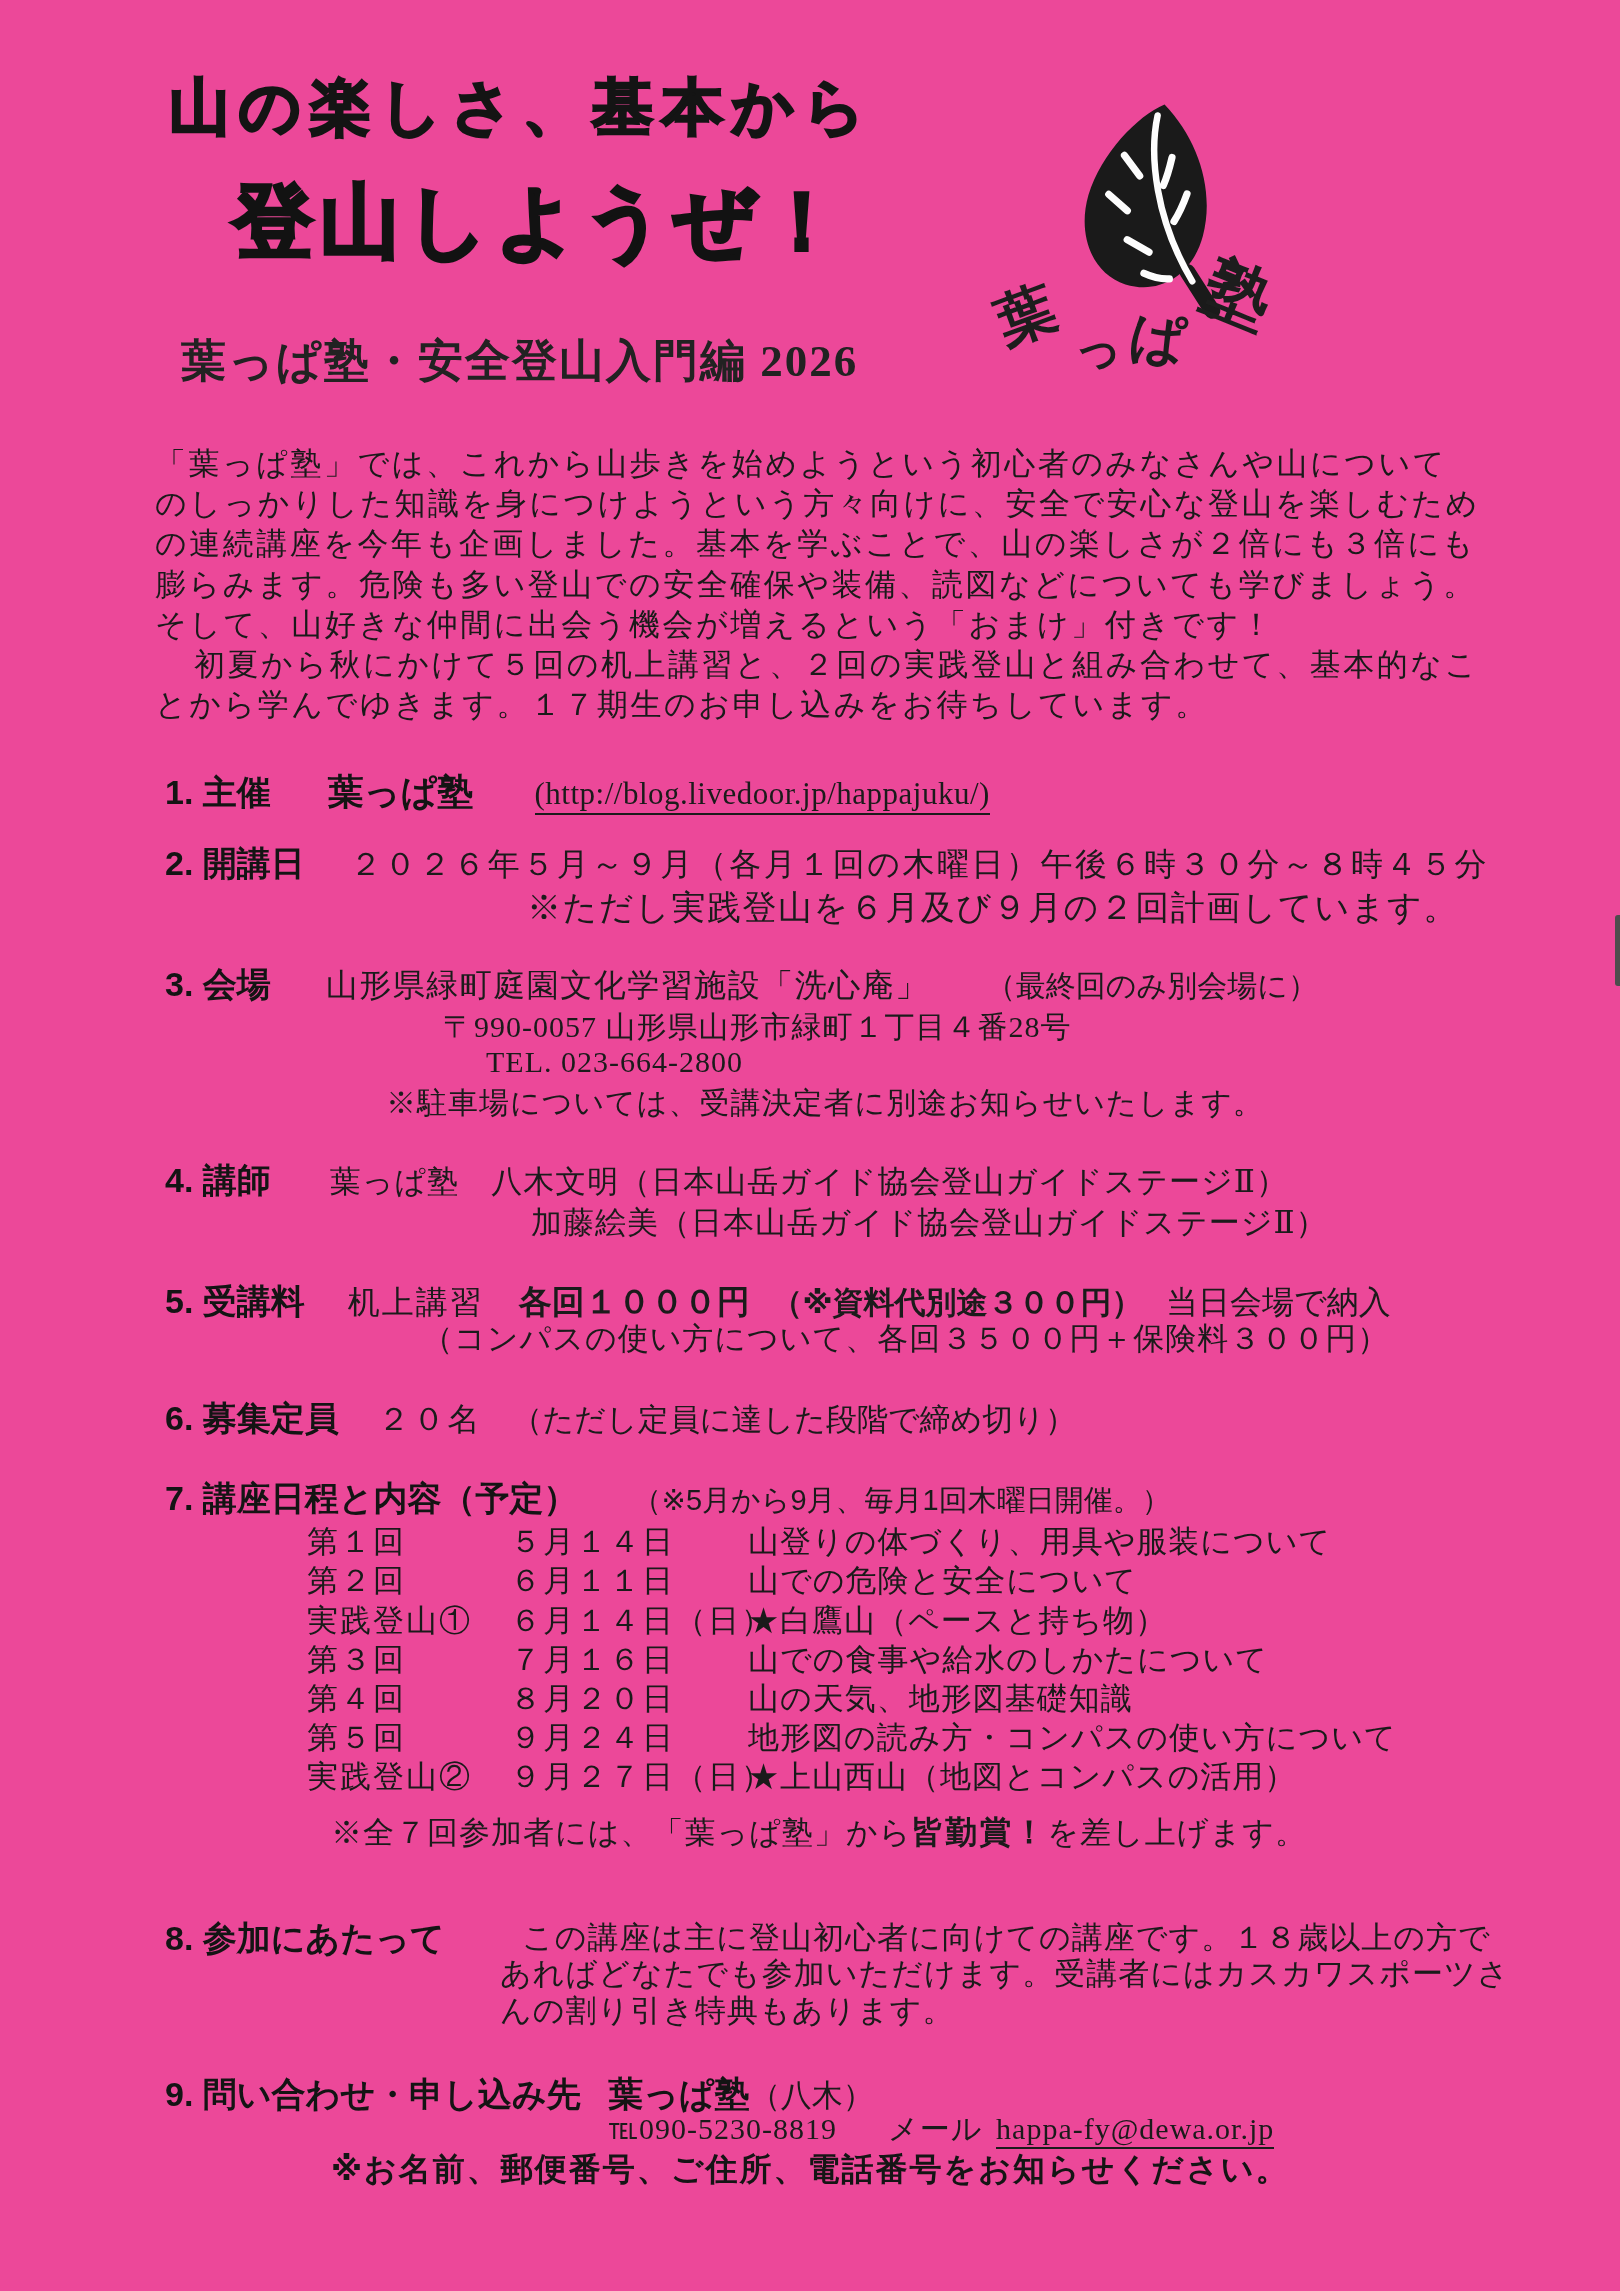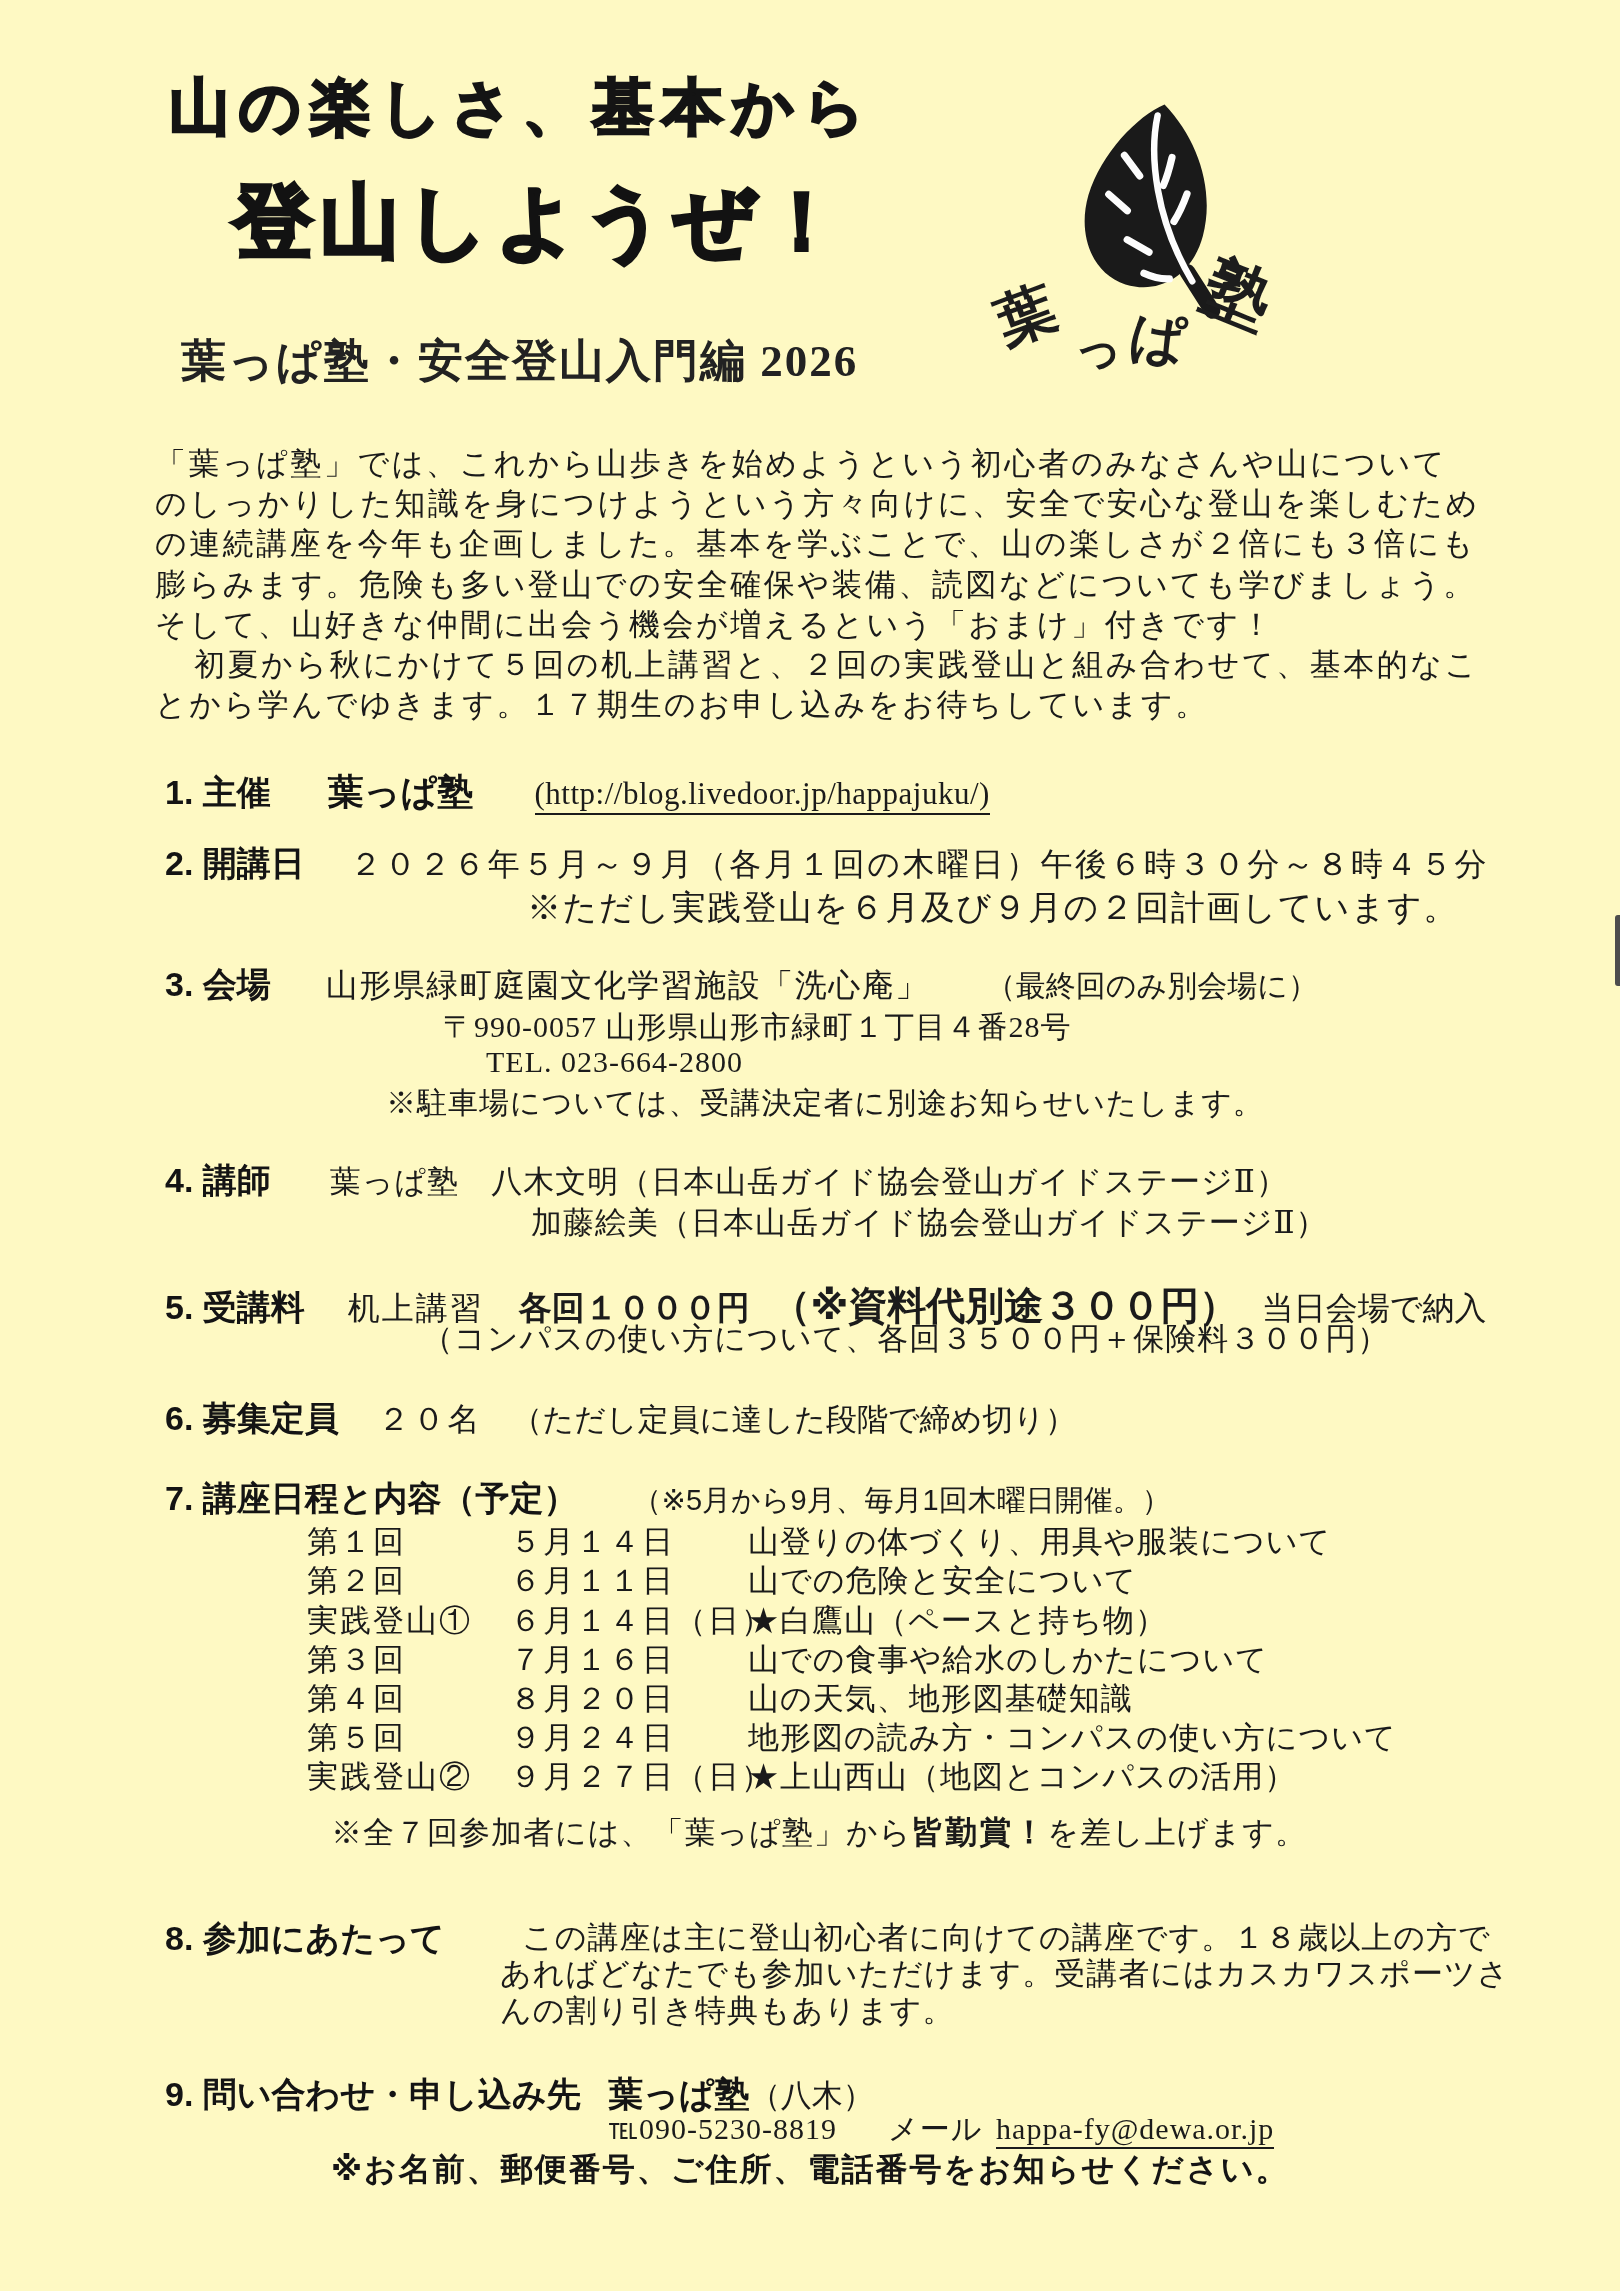--- a/index.html
+++ b/index.html
@@ -1,17 +1,17 @@
 <!DOCTYPE html>
 <html lang="ja"><head>
 <meta charset="utf-8">
 <style>
   html,body{margin:0;padding:0;background:#e8e8e8;}
   .page{
-    position:relative;width:1620px;height:2292px;background:#fef9c3;
+    position:relative;width:1620px;height:2292px;background:#ec4899;
     overflow:hidden;color:#1b1b1b;
     font-family:"Liberation Serif","DejaVu Serif",serif;
   }
   .abs{position:absolute;white-space:nowrap;}
   .sans{font-family:"Liberation Sans","DejaVu Sans",sans-serif;}
   .b{font-weight:700;}
 
   
   .title1{left:169px;top:67px;font-size:61px;font-weight:900;letter-spacing:8.8px;
           color:#141414;-webkit-text-stroke:2.5px #141414;
@@ -54,21 +54,21 @@
   .s3-tel{left:486px;top:1045px;font-size:30px;letter-spacing:1px;}
   .s3-note{left:386px;top:1083px;font-size:30px;letter-spacing:1px;}
   .sec4{left:165px;top:1158px;}
   .s4-line1{margin-left:59px;font-size:31px;letter-spacing:1px;font-weight:400;
             font-family:"Liberation Serif","DejaVu Serif",serif;}
   .s4-line2{left:531px;top:1202px;font-size:31px;letter-spacing:1px;}
   .sec5{left:165px;top:1279px;}
   .s5-course{margin-left:43px;font-size:32px;letter-spacing:2px;font-weight:400;
              font-family:"Liberation Serif","DejaVu Serif",serif;}
   .s5-fee{margin-left:35px;font-size:33px;}
-  .s5-feenote{margin-left:21.6px;font-size:39px;}
+  .s5-feenote{margin-left:21.6px;font-size:31px;}
   .s5-pay{margin-left:23.5px;font-size:32px;font-weight:400;
           font-family:"Liberation Serif","DejaVu Serif",serif;}
   .s5-line2{left:422px;top:1318px;font-size:31px;letter-spacing:1px;}
   .sec6{left:165px;top:1396px;}
   .s6-cap{margin-left:39px;font-size:32px;letter-spacing:2.9px;font-weight:400;
           font-family:"Liberation Serif","DejaVu Serif",serif;}
   .s6-note{margin-left:29px;font-size:31px;font-weight:400;
            font-family:"Liberation Serif","DejaVu Serif",serif;}
   .sec7{left:165px;top:1476px;}
   .s7-note{margin-left:55px;font-size:29px;font-weight:400;}

